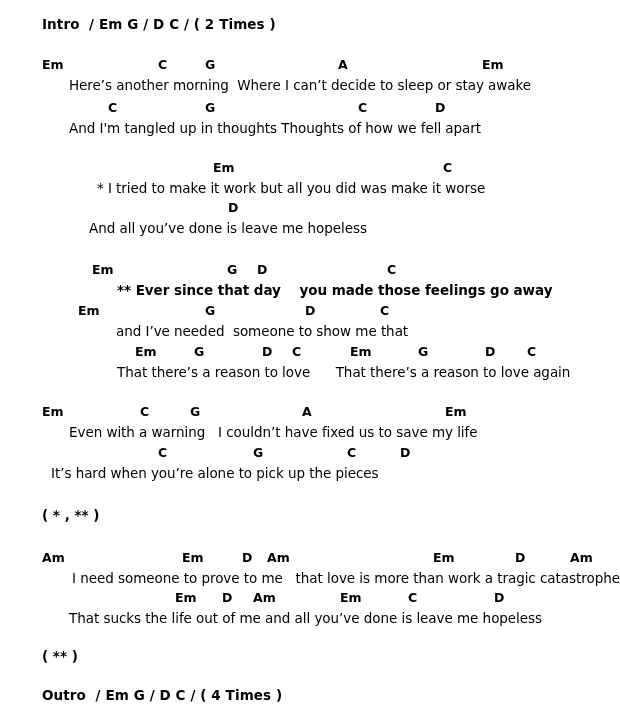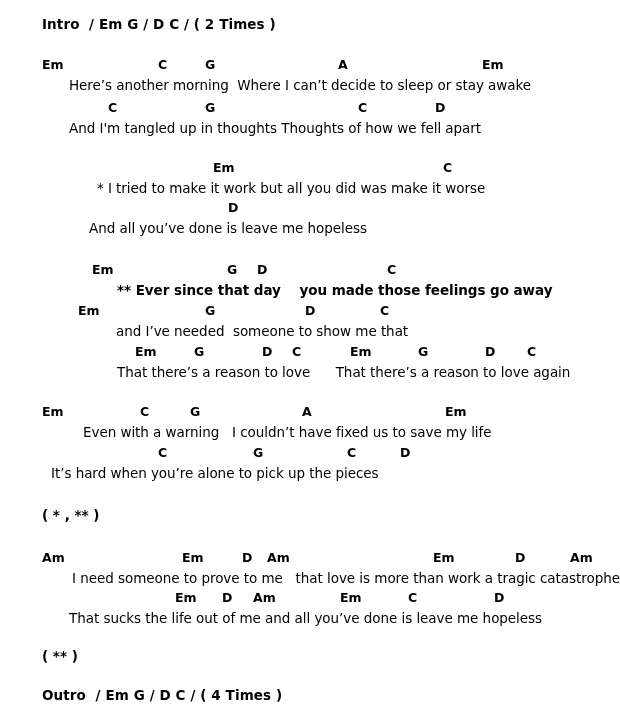--- a/index.html
+++ b/index.html
@@ -114,21 +114,21 @@
         <span class="chord" style="left: 527px;">C</span>
       </div>
       <div class="lyric" style="top: 363px; left: 90px;">That there’s a reason to love      That there’s a reason to love again</div>
       <div class="chordrow" style="top: 403px;">
         <span class="chord" style="left: 42px;">Em</span>
         <span class="chord" style="left: 140px;">C</span>
         <span class="chord" style="left: 190px;">G</span>
         <span class="chord" style="left: 302px;">A</span>
         <span class="chord" style="left: 445px;">Em</span>
       </div>
-      <div class="lyric" style="top: 423px; left: 56px;">Even with a warning   I couldn’t have fixed us to save my life</div>
+      <div class="lyric" style="top: 423px; left: 42px;">Even with a warning   I couldn’t have fixed us to save my life</div>
       <div class="chordrow" style="top: 444px;">
         <span class="chord" style="left: 158px;">C</span>
         <span class="chord" style="left: 253px;">G</span>
         <span class="chord" style="left: 347px;">C</span>
         <span class="chord" style="left: 400px;">D</span>
       </div>
       <div class="lyric" style="top: 464px; left: 24px;">It’s hard when you’re alone to pick up the pieces</div>
       <div class="chordrow" style="top: 549px;">
         <span class="chord" style="left: 42px;">Am</span>
         <span class="chord" style="left: 182px;">Em</span>

